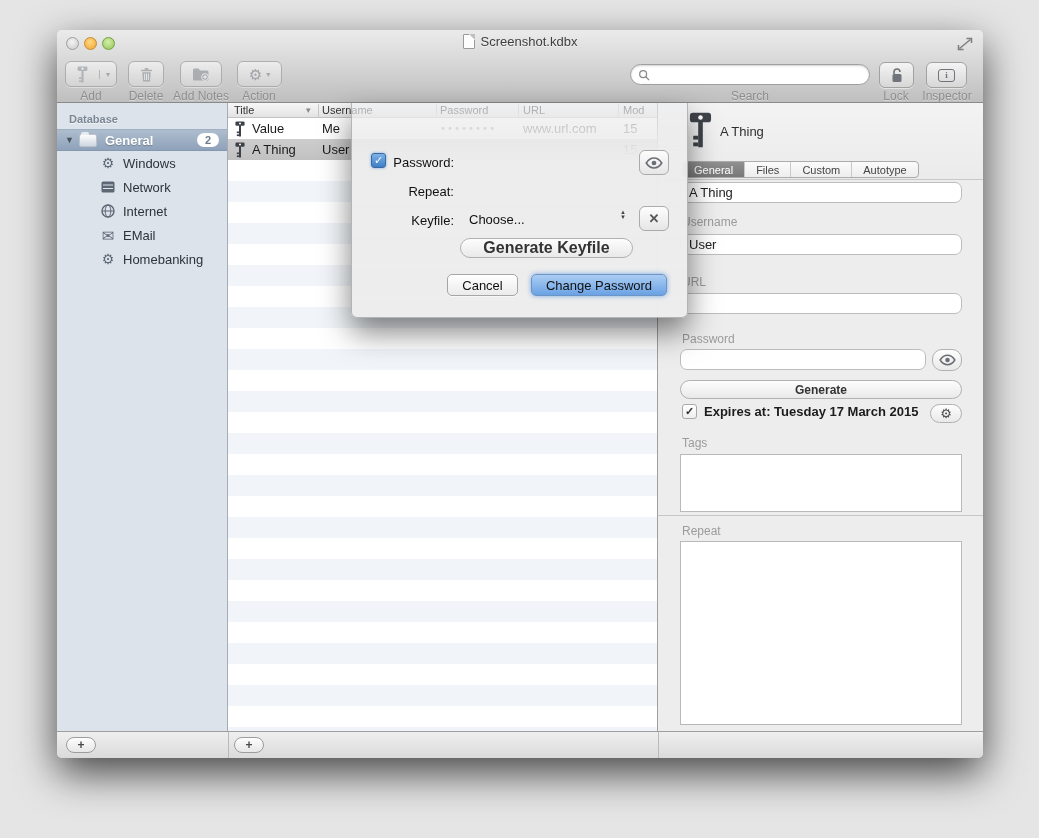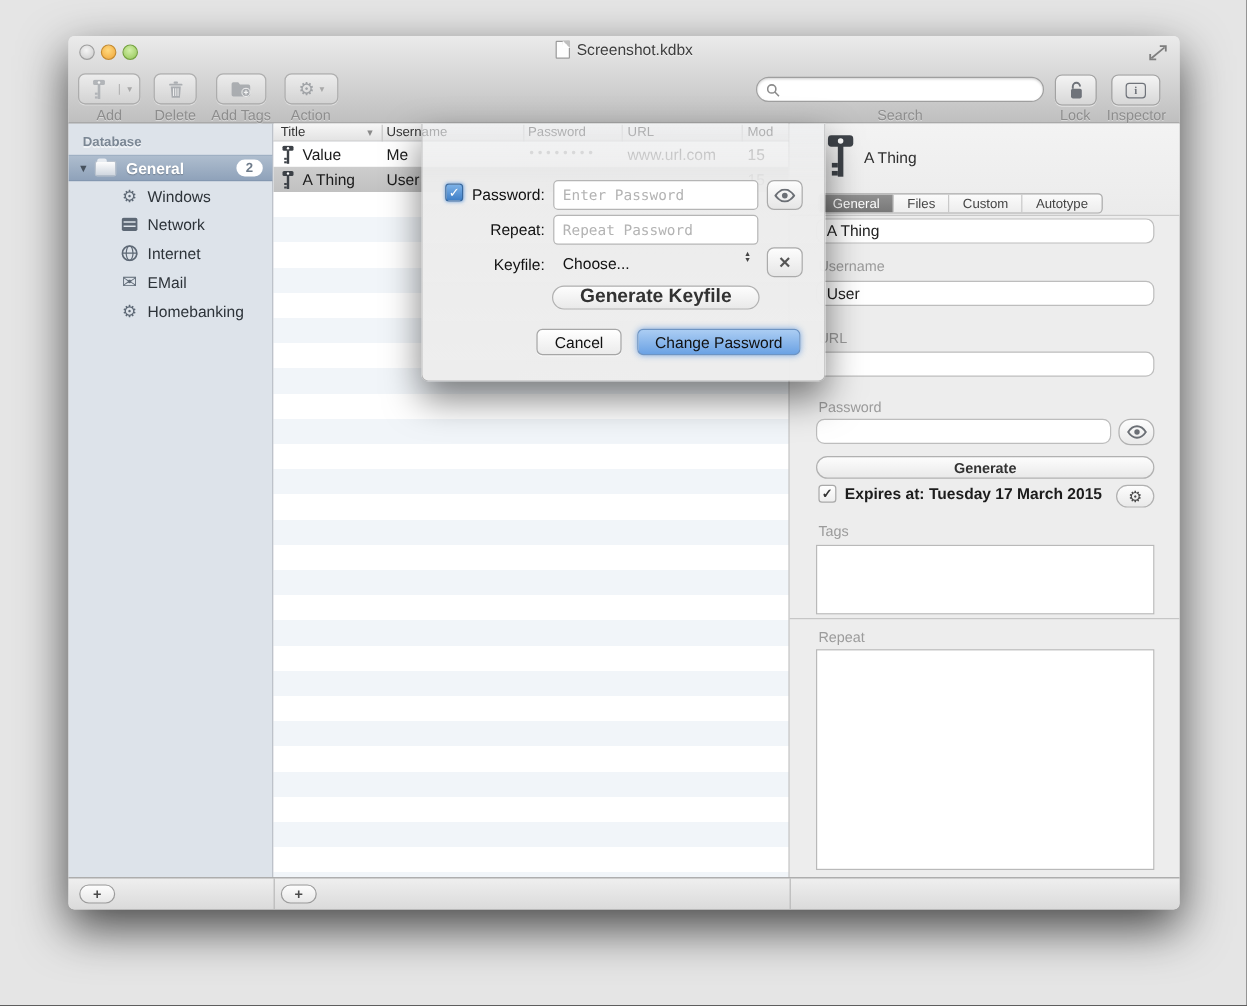--- a/index.html
+++ b/index.html
@@ -187,21 +187,21 @@
               <use href="#i-trash"></use>
             </svg>
         </div>
         <div class="tlabel" style="left:63px;width:52px;">Delete</div>
 
         <div class="tbtn disabled" style="left:123px;width:42px;">
           <svg width="18" height="14" color="#9ea2a7">
               <use href="#i-folderplus"></use>
             </svg>
         </div>
-        <div class="tlabel" style="left:110px;width:68px;">Add Tags</div>
+        <div class="tlabel" style="left:110px;width:68px;">Add Notes</div>
 
         <div class="tbtn disabled" style="left:180px;width:45px;">
           <span class="geariconfont">⚙</span>
           <span class="caret">▾</span>
         </div>
         <div class="tlabel" style="left:176px;width:52px;">Action</div>
 
         <div class="searchwrap">
           <svg width="12" height="12" color="#8b8b8b">
               <use href="#i-search"></use>
@@ -370,29 +370,27 @@
           <span>+</span>
         </div>
       <div class="bb-div" style="left:601px;"></div>
     </div>
 
     <div class="sheet">
       <span class="chk blue" style="position:absolute;left:19px;top:50px;">
           <span>✓</span>
         </span>
       <div class="slabel" style="left:36px;top:52px;">Password:</div>
-      <input class="sfield" style="left: 109px; top: 47px;" placeholder="Enter Password">
       <div class="sqbtn" style="left:287px;top:47px;">
         <svg width="20" height="12" color="#6b6f75">
             <use href="#i-eye"></use>
           </svg>
       </div>
 
       <div class="slabel" style="left:36px;top:81px;">Repeat:</div>
-      <input class="sfield" style="left: 109px; top: 76px;" placeholder="Repeat Password">
 
       <div class="slabel" style="left:36px;top:110px;">Keyfile:</div>
       <div style="position:absolute;left:117px;top:109px;font-size:13px;color:#111;">Choose...</div>
       <div class="stepper" style="left:268px;top:107px;">
         <span>▲</span>
           <span>▼</span>
       </div>
       <div class="sqbtn" style="left:287px;top:103px;font-size:13px;font-weight:bold;color:#555;">
         <span>✕</span>
       </div>

